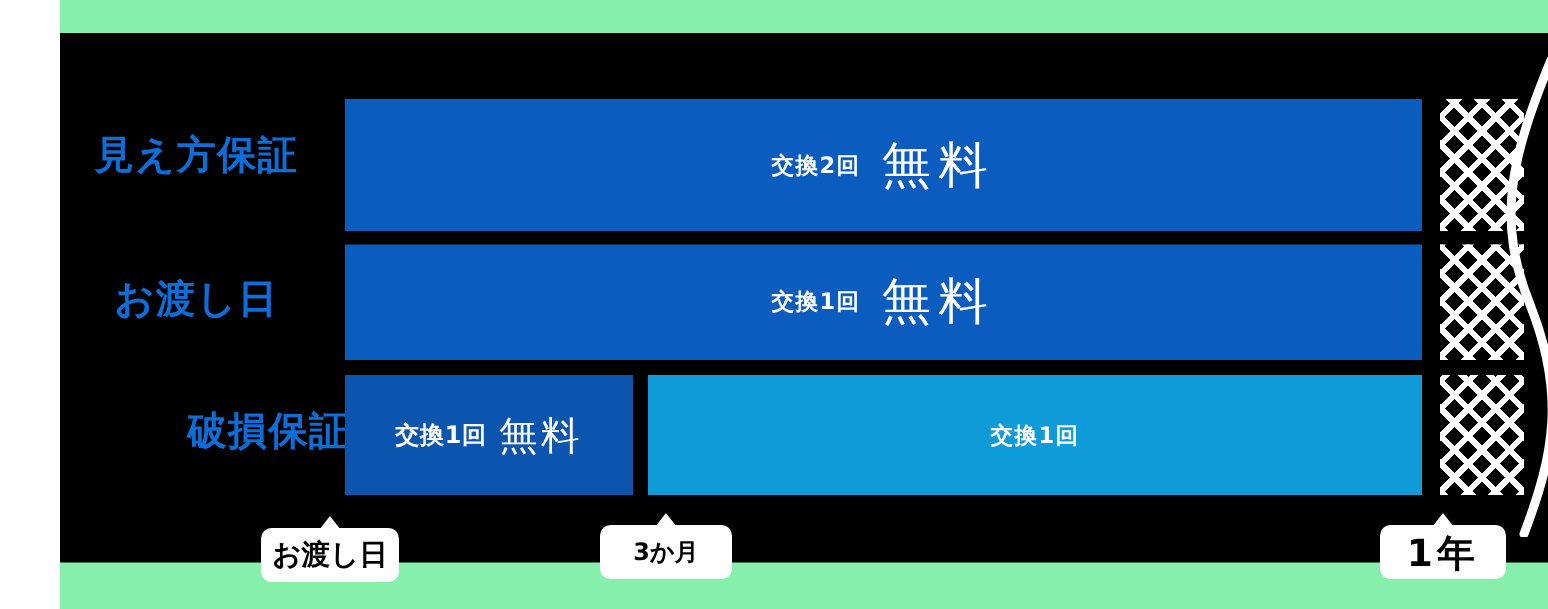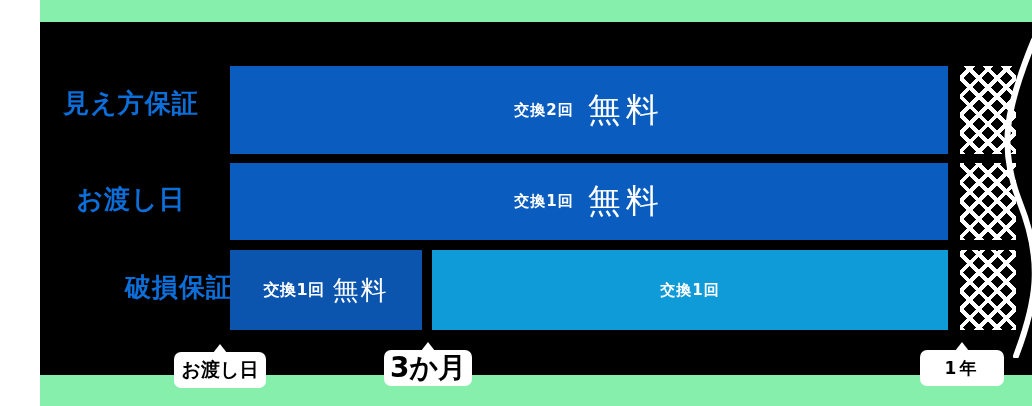--- a/index.html
+++ b/index.html
@@ -119,22 +119,22 @@
     top: -8px;
     left: 50%;
     margin-left: -7px;
     width: 0;
     height: 0;
     border-left: 7px solid transparent;
     border-right: 7px solid transparent;
     border-bottom: 9px solid #ffffff;
   }
   #badge-0 { left: 134px; top: 330px; width: 92px; font-size: 19px; }
-  #badge-1 { left: 344px; top: 328px; width: 88px; font-size: 28px; }
-  #badge-2 { left: 880px; top: 328px; width: 84px; font-size: 17px; letter-spacing: 3px; }
+  #badge-1 { left: 360px; top: 328px; width: 88px; font-size: 16px; }
+  #badge-2 { left: 880px; top: 328px; width: 84px; font-size: 25px; letter-spacing: 3px; }
 </style>
 </head>
 <body>
 
 <div id="canvas">
 
   <div id="panel">
 
     <div class="row-label" id="label-0">見え方保証</div>
     <div class="row-label" id="label-1">お渡し日</div>

